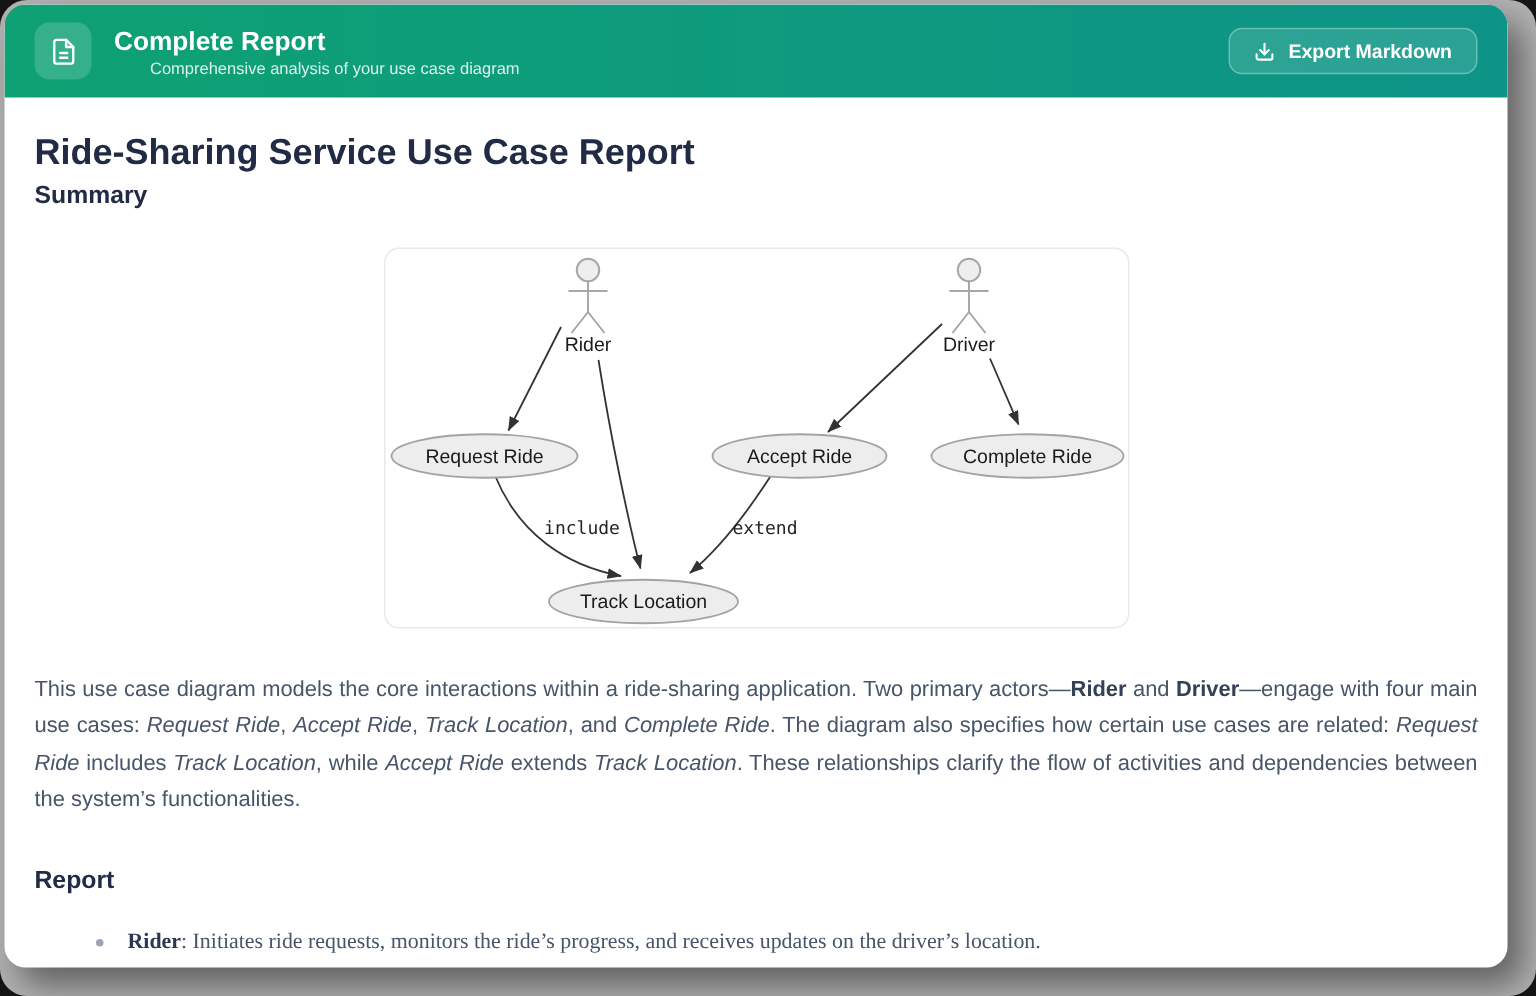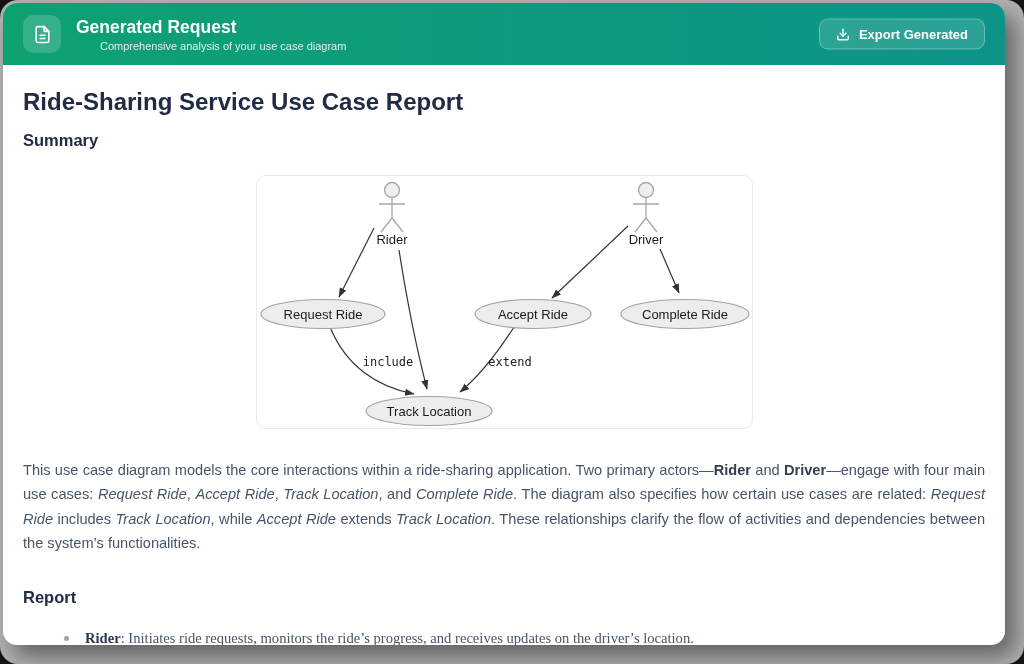--- a/index.html
+++ b/index.html
@@ -16,21 +16,21 @@
   .header-title{color:#ffffff;font-weight:bold;font-size:17.5px;line-height:20px;}
   .header-subtitle{color:rgba(255,255,255,0.85);font-size:11px;margin-top:3px;margin-left:24px;}
   .export-btn{position:absolute;right:20px;top:50%;transform:translateY(-50%);
               display:flex;align-items:center;gap:9px;padding:7px 16px;border-radius:9px;
               background:rgba(255,255,255,0.13);border:1px solid rgba(255,255,255,0.30);
               color:#ffffff;font-size:13px;font-weight:bold;cursor:pointer;
               font-family:"Liberation Sans", sans-serif;}
   
   .main{padding:0 20px;box-sizing:border-box;}
   h1.report-title{font-size:24px;font-weight:bold;color:#212b45;margin:23px 0 0;}
-  h2.section-heading{font-size:16.5px;font-weight:bold;color:#212b45;margin:15px 0 0;}
+  h2.section-heading{font-size:16.5px;font-weight:bold;color:#212b45;margin:5px 0 0;}
   h2.actors-heading{margin-top:33px;}
   .diagram-card{width:495px;height:252px;margin:25px auto 0;border:1px solid #e9e9e9;
                 border-radius:10px;background:#ffffff;box-sizing:content-box;}
   .diagram-card svg{display:block;}
   .node-label{font-family:"Liberation Sans", sans-serif;font-size:13px;fill:#1a1a1a;}
   .edge-label{font-family:"DejaVu Sans Mono", monospace;font-size:12px;fill:#222222;}
   p.summary-paragraph{margin:29px 0 0;font-size:14.6px;line-height:24.3px;color:#475569;
                       text-align:justify;}
   p.summary-paragraph b{color:#334155;}
   ul.actors-list{list-style:none;margin:20px 0 0;padding:0 0 0 41px;}
@@ -49,32 +49,32 @@
     <div class="header">
       <div class="icon-box">
         <svg width="19" height="19" viewBox="0 0 24 24" fill="none" stroke="#ffffff" stroke-width="2" stroke-linecap="round" stroke-linejoin="round">
           <path d="M14 2H6a2 2 0 0 0-2 2v16a2 2 0 0 0 2 2h12a2 2 0 0 0 2-2V8z"></path>
           <path d="M14 2v6h6"></path>
           <line x1="9" y1="13" x2="15" y2="13"></line>
           <line x1="9" y1="17" x2="15" y2="17"></line>
         </svg>
       </div>
       <div class="header-text">
-        <div class="header-title">Generated Request</div>
+        <div class="header-title">Complete Report</div>
         <div class="header-subtitle">Comprehensive analysis of your use case diagram</div>
       </div>
       <button class="export-btn">
         <span style="display:flex;">
           <svg width="14" height="14" viewBox="0 0 24 24" fill="none" stroke="#ffffff" stroke-width="2.4" stroke-linecap="round" stroke-linejoin="round">
             <path d="M21 15v4a2 2 0 0 1-2 2H5a2 2 0 0 1-2-2v-4"></path>
             <polyline points="7 10 12 15 17 10"></polyline>
             <line x1="12" y1="3" x2="12" y2="15"></line>
           </svg>
         </span>
-        <span>Export Generated</span>
+        <span>Export Markdown</span>
       </button>
     </div>
 
     <div class="main">
       <h1 class="report-title">Ride-Sharing Service Use Case Report</h1>
       <h2 class="section-heading">Summary</h2>
 
       <div class="diagram-card">
         <svg viewBox="0 0 495 252" width="495" height="252">
           <defs>

